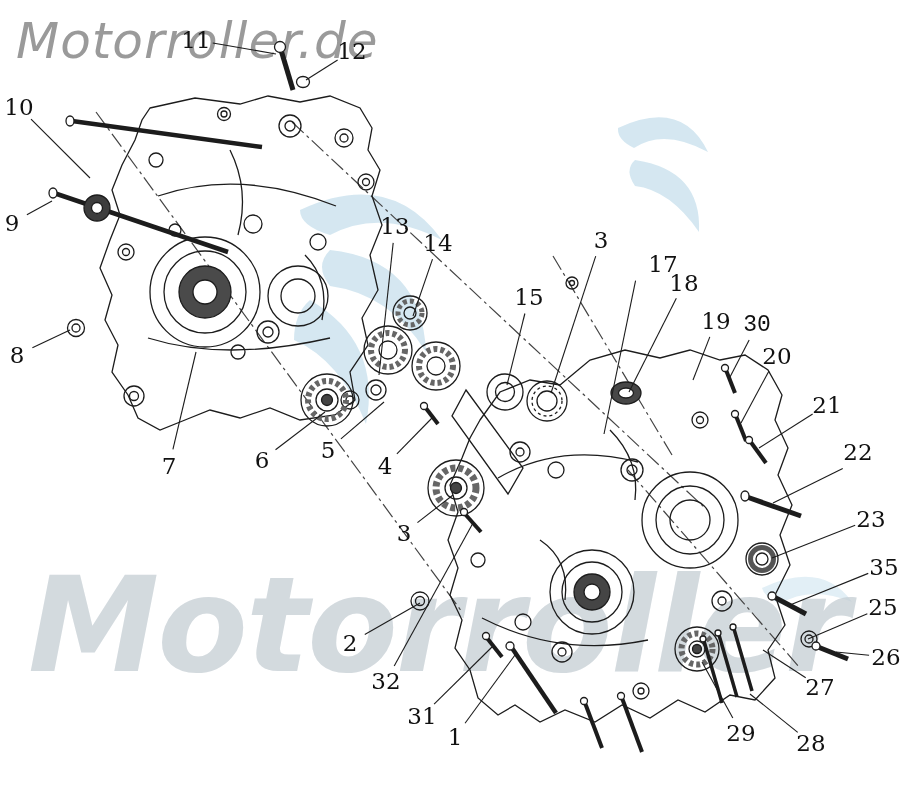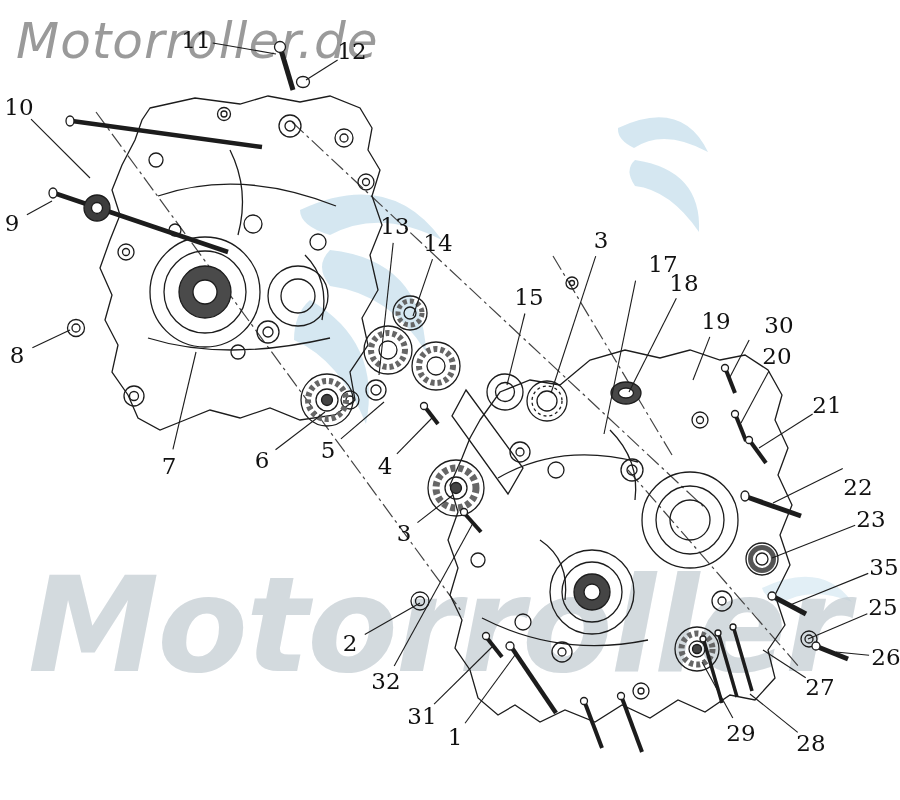--- a/index.html
+++ b/index.html
@@ -272,25 +272,25 @@
       <span class="callout" style="left: 352px; top: 51px;">12</span>
       <span class="callout" style="left: 395px; top: 226px;">13</span>
       <span class="callout" style="left: 438px; top: 243px;">14</span>
       <span class="callout" style="left: 529px; top: 297px;">15</span>
       <span class="callout" style="left: 601px; top: 240px;">3</span>
       <span class="callout" style="left: 639px; top: 264px; margin-left: 24px;">17</span>
       <span class="callout" style="left: 684px; top: 283px;">18</span>
       <span class="callout" style="left: 716px; top: 321px;">19</span>
       <span class="callout" style="left: 777px; top: 356px;">20</span>
       <span class="callout" style="left: 827px; top: 405px;">21</span>
-      <span class="callout" style="left: 858px; top: 487px;">22</span>
+      <span class="callout" style="left: 858px; top: 452px;">22</span>
       <span class="callout" style="left: 871px; top: 519px;">23</span>
       <span class="callout" style="left: 884px; top: 567px;">35</span>
       <span class="callout" style="left: 883px; top: 607px;">25</span>
       <span class="callout" style="left: 886px; top: 657px;">26</span>
       <span class="callout" style="left: 820px; top: 687px;">27</span>
       <span class="callout" style="left: 811px; top: 743px;">28</span>
       <span class="callout" style="left: 741px; top: 733px;">29</span>
-      <span class="callout" style="left: 779px; top: 325px;">30</span>
+      <span class="callout" style="left: 757px; top: 325px; font-family: Liberation Mono, monospace;">30</span>
       <span class="callout" style="left: 422px; top: 716px;">31</span>
       <span class="callout" style="left: 386px; top: 681px;">32</span>
     </div>
 </div>
 
 </body></html>

